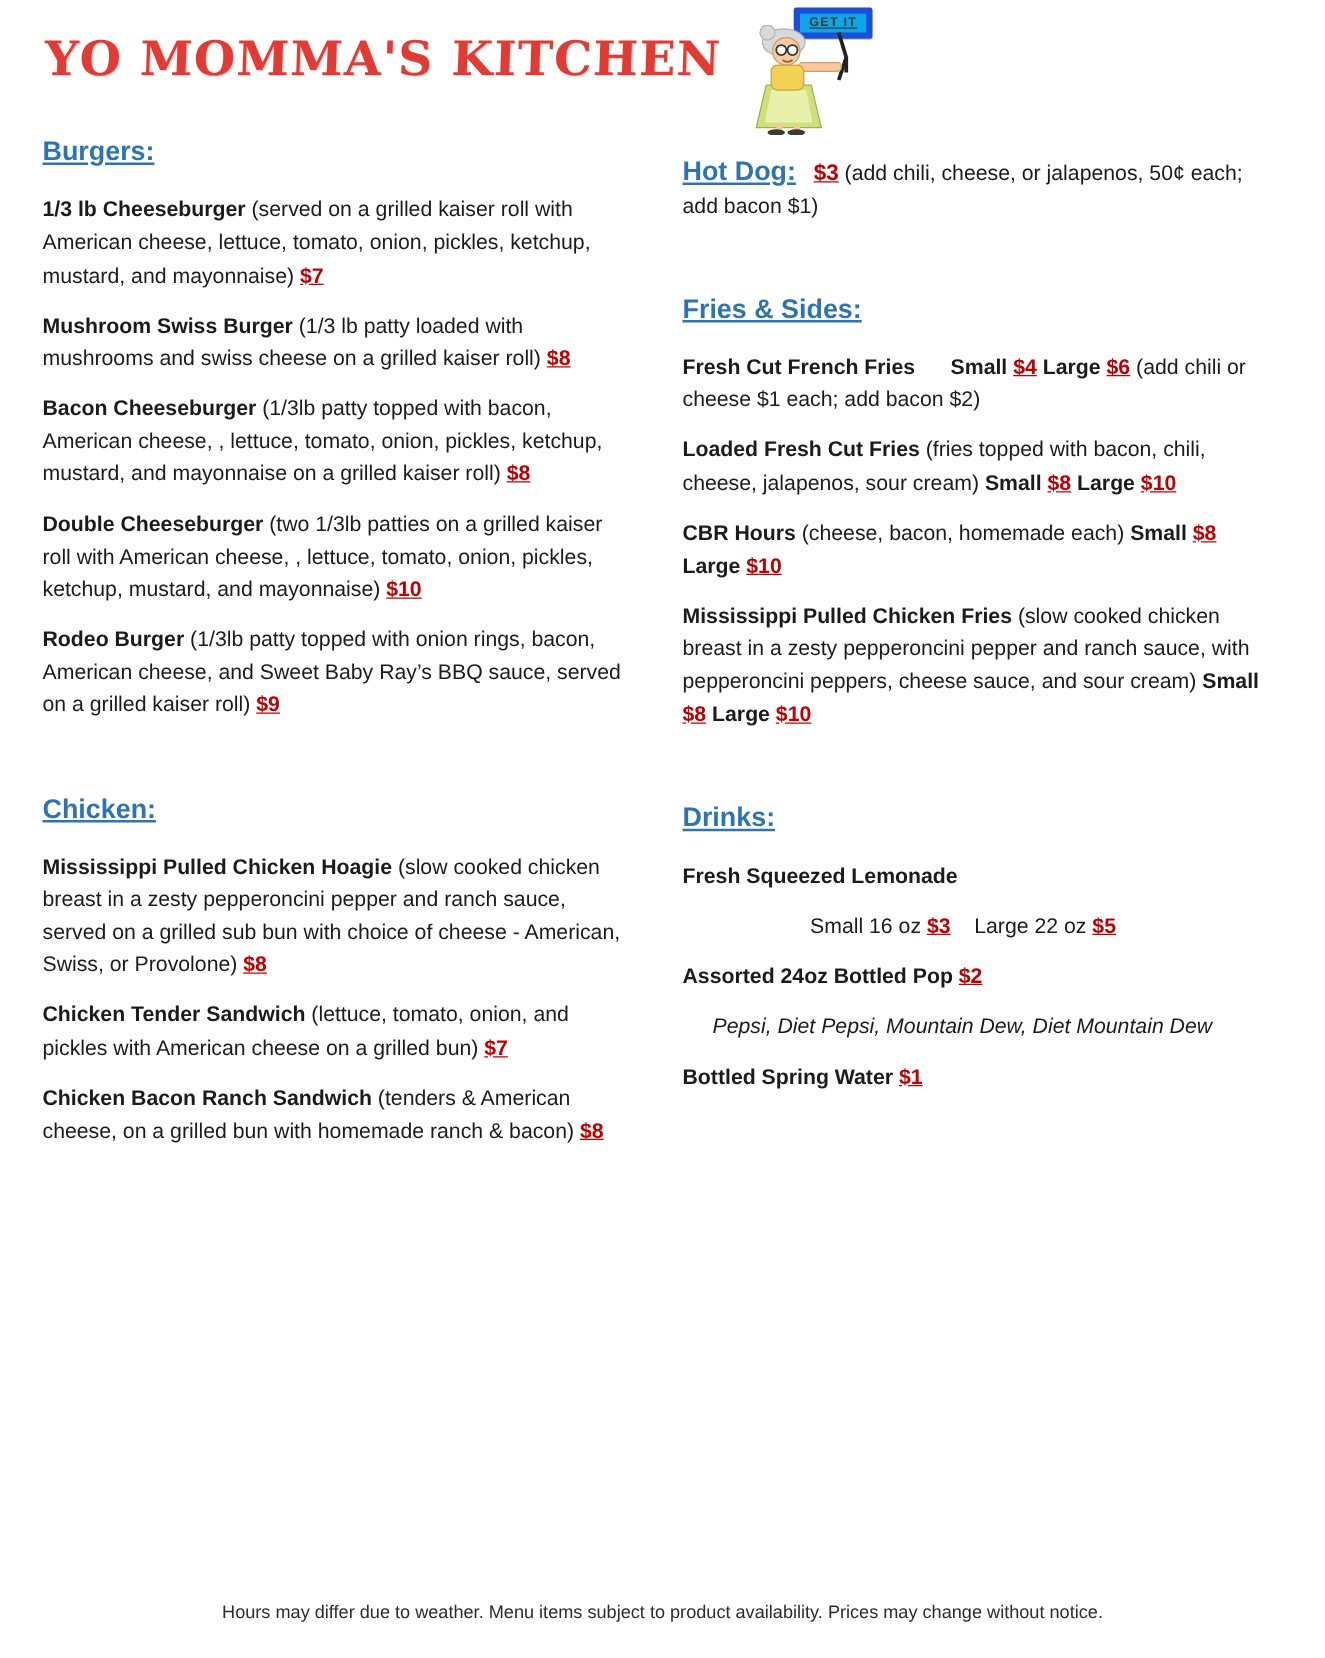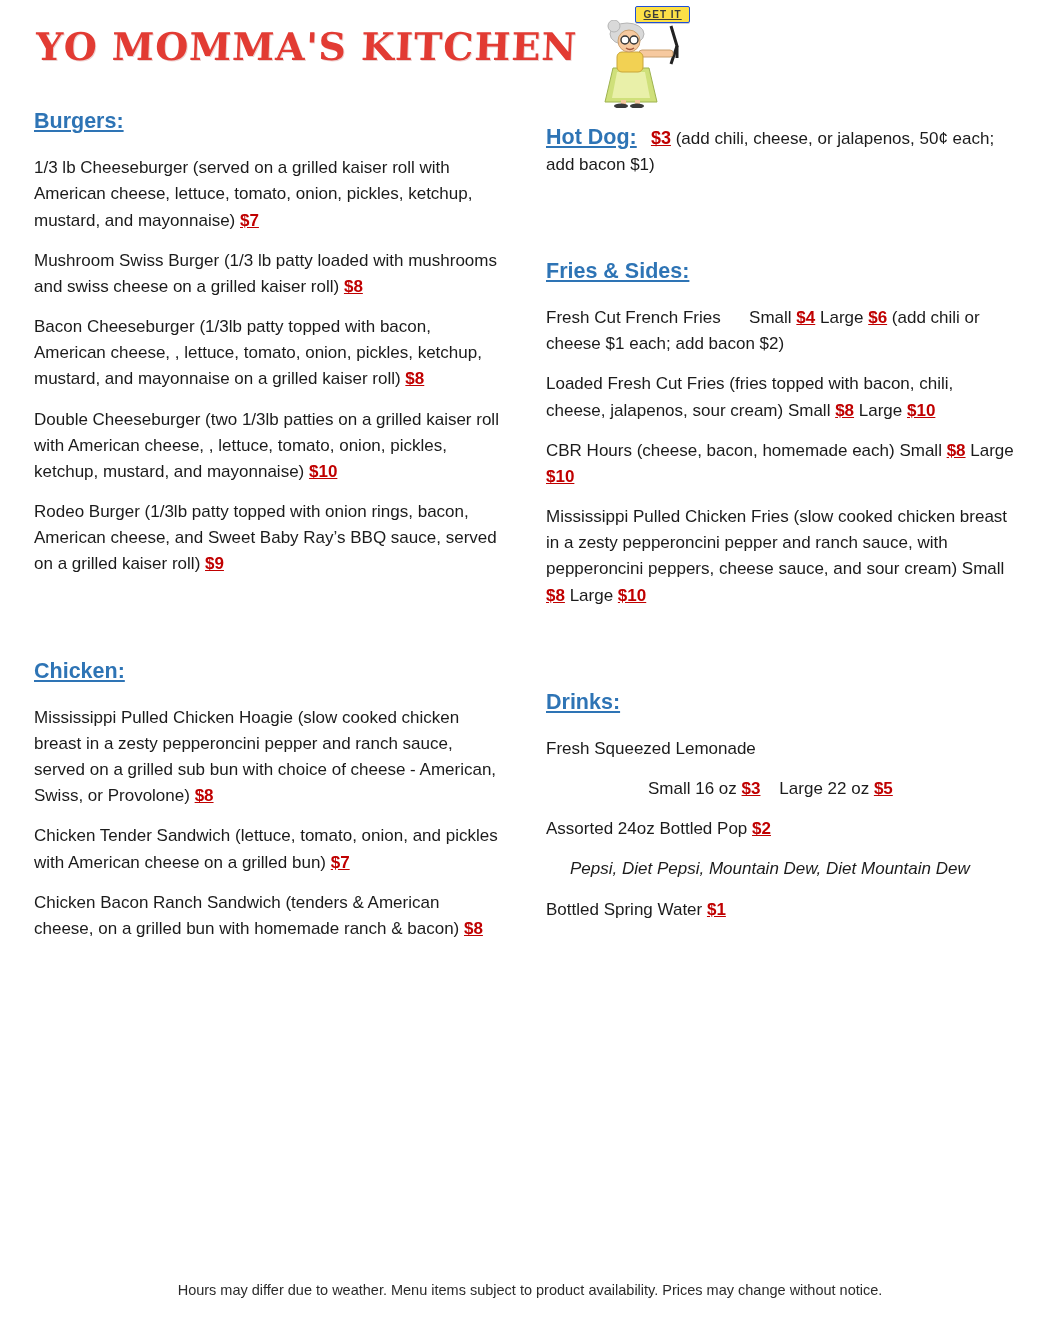--- a/index.html
+++ b/index.html
@@ -32,57 +32,57 @@
     line-height:1.0;
     padding-top:22px;
     transform:skewX(-2deg);
     white-space:nowrap;
   }
   .cartoon-wrap{
     position:relative;width:116px;height:102px;flex:0 0 auto;
   }
   .get-it{
     position:absolute;top:0;left:52px;
-    border:1px solid #1d4ed8;
-    background:#fde047;
+    border:5px solid #1d4ed8;
+    background:#0ea5e9;
     color:#3b3b3b;
     font-size:10px;font-weight:bold;letter-spacing:1px;
     padding:2px 7px;border-radius:2px;
     box-shadow:0 1px 0 #cfcfcf;
     text-decoration:underline;
   }
   .cartoon-svg{position:absolute;top:14px;left:4px;}
   
   .content{
     position:absolute;top:106px;left:34px;width:992px;
     display:flex;gap:44px;
   }
   .col{width:468px;}
   .col-right{padding-top:16px;}
-  .menu-section + .menu-section{margin-top:78px;}
+  .menu-section + .menu-section{margin-top:54px;}
   .heading-line{
     margin:0 0 18px 0;
     font-size:17px;
     line-height:1.45;
     white-space:pre-wrap;
   }
   .section-heading{
     color:var(--heading-color);
     font-size:21.5px;
     font-weight:700;
     text-decoration:underline;
   }
   .heading-line .seg-price{font-size:18px;}
   .menu-item{
     margin:0 0 14px 0;
     font-size:17px;
     line-height:1.54;
     white-space:pre-wrap;
   }
-  .seg-bold{font-weight:400;text-align:center;}
+  .seg-bold{font-weight:700;text-align:center;}
   .seg-normal{font-weight:400;}
   .seg-price{
     color:var(--price-color);
     font-weight:700;
     text-decoration:underline;
   }
   
   .footer{
     position:absolute;bottom:28px;left:0;width:100%;
     text-align:center;

